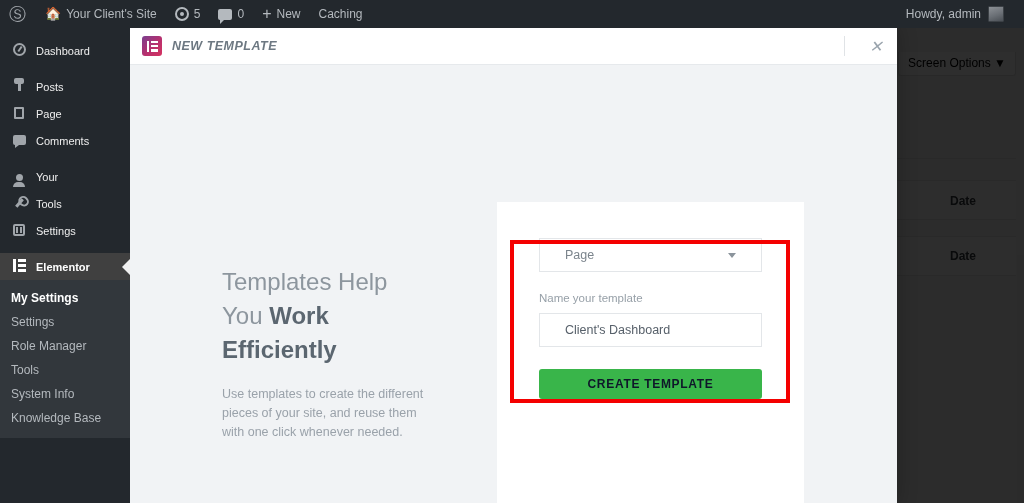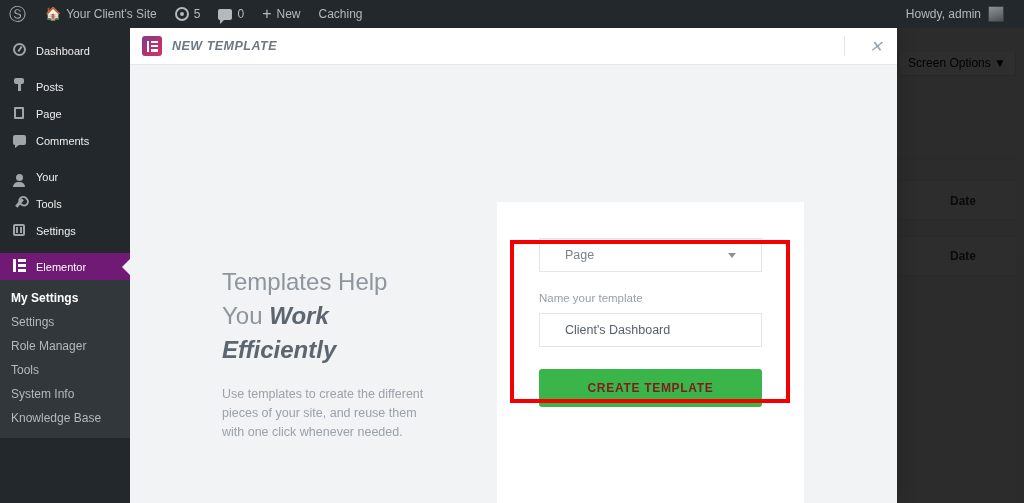--- a/index.html
+++ b/index.html
@@ -59,21 +59,21 @@
     display: flex; align-items: center; gap: 9px;
     height: 27px; padding: 0 0 0 11px;
     color: #eee; font-size: 11px; white-space: nowrap;
   }
   .menu-item .mi-ico {
     width: 16px; text-align: center; color: #a0a5aa; font-size: 13px;
     flex: 0 0 16px; line-height: 1;
   }
   .menu-sep { height: 9px; }
   .menu-item.active {
-    background: #701a75; color: #fff; position: relative; font-weight: 400;
+    background: #404040; color: #fff; position: relative; font-weight: 700;
   }
   .menu-item.active .mi-ico { color: #fff; }
   .menu-item.active::after {
     content: ""; position: absolute; right: 0; top: 50%;
     transform: translateY(-50%);
     border-top: 8px solid transparent; border-bottom: 8px solid transparent;
     border-right: 8px solid #f1f1f1;
   }
   .submenu { background: #32373c; padding: 6px 0 8px; }
   .submenu-item {
@@ -169,21 +169,21 @@
 
   .modal-body { position: relative; height: 438px; }
 
   .promo {
     position: absolute; left: 92px; top: 200px; width: 210px;
   }
   .promo h2 {
     font-size: 24px; font-weight: normal; color: #8d969e;
     line-height: 34px; margin-bottom: 18px;
   }
-  .promo h2 b { color: #5b6670; font-weight: bold; font-style: italic; }
+  .promo h2 b { color: #5b6670; font-weight: bold; }
   .promo p { font-size: 12.5px; color: #9aa2aa; line-height: 19px; }
 
   .card {
     position: absolute; left: 367px; top: 137px; width: 307px; min-height: 310px;
     background: #fff; padding: 36px 42px 0;
   }
   .card h3 {
     font-size: 19px; font-weight: normal; color: #4a5560;
     margin-bottom: 24px; letter-spacing: 0.1px;
   }
@@ -196,22 +196,22 @@
     font-size: 12.5px; color: #7b848c;
   }
   .select-box { justify-content: space-between; }
   .select-box .caret {
     width: 0; height: 0; border-left: 4px solid transparent;
     border-right: 4px solid transparent; border-top: 5px solid #8b949c;
   }
   .text-box { color: #57606a; }
   .gap-18 { height: 19px; }
   .btn-create {
-    margin-top: 22px; width: 223px; height: 38px;
-    background: #39b54a; color: #7f1d1d; border: none; border-radius: 3px;
+    margin-top: 22px; width: 223px; height: 30px;
+    background: #39b54a; color: #0f172a; border: none; border-radius: 3px;
     font-size: 12px; font-weight: bold; letter-spacing: 0.7px;
     font-family: "Liberation Sans", sans-serif;
     display: flex; align-items: center; justify-content: center;
   }
 
   .redbox {
     position: absolute; left: 510px; top: 240px; width: 280px; height: 163px;
     border: 4px solid #f40000; z-index: 25; pointer-events: none;
   }
 </style>

